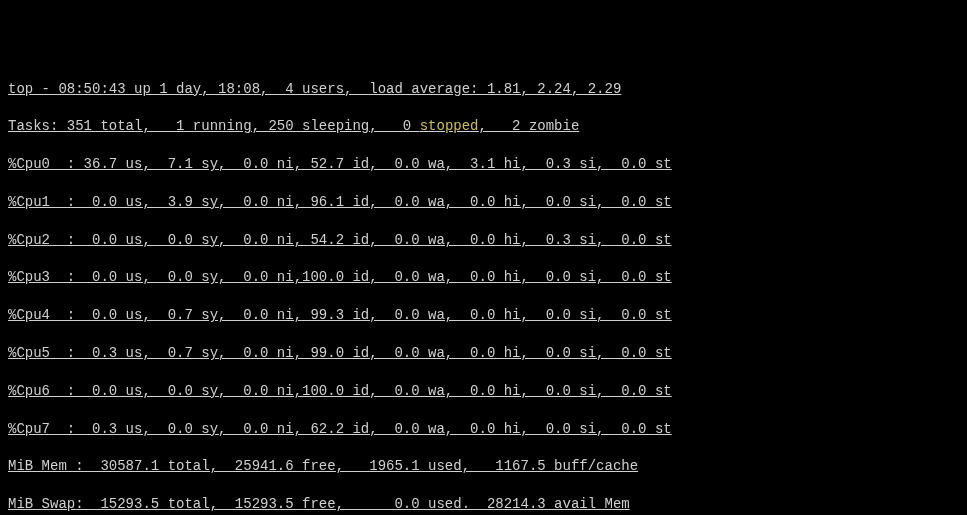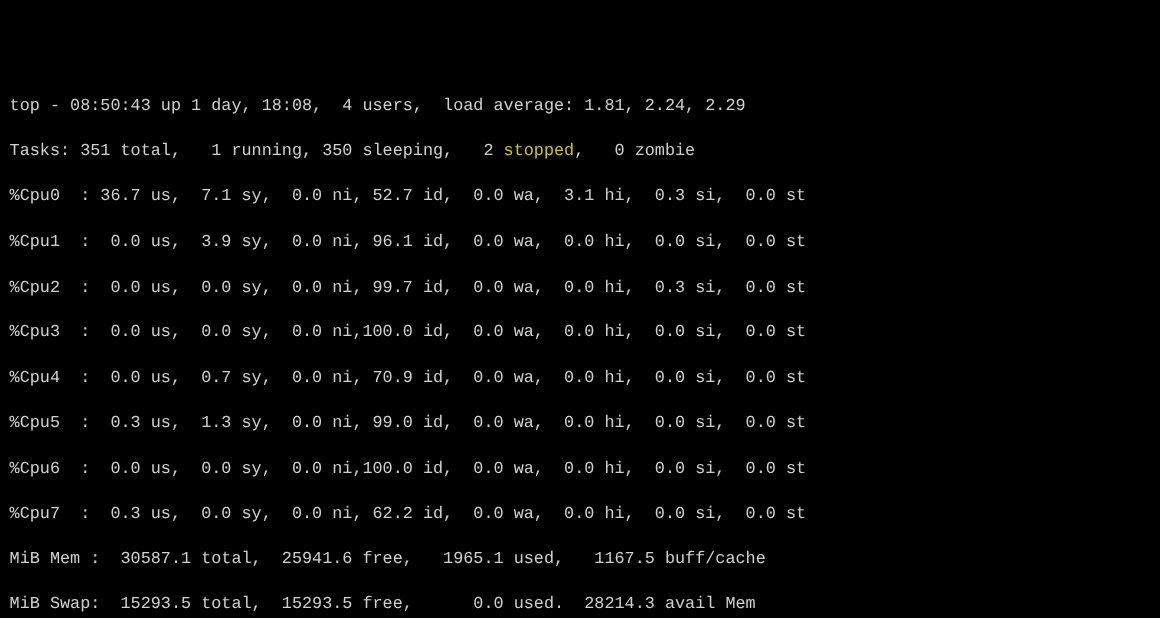--- a/index.html
+++ b/index.html
@@ -9,35 +9,35 @@
       font-family: "Consolas", "Courier New", monospace;
       font-size: 14px;
       line-height: 1.35;
       width: 967px;
       height: 515px;
       overflow: hidden;
       padding: 4px 8px;
       white-space: pre;
     }
     .highlight-yellow { color: #d0c040; }
-    .summary-line, .proc-row { display: block; }
+    .summary-line, .proc-row { display: block; text-decoration: underline; }
   </style>
 </head>
 <body>
 
 
 
 <span class="summary-line">top - 08:50:43 up 1 day, 18:08,  4 users,  load average: 1.81, 2.24, 2.29</span>
-<span class="summary-line"><span>Tasks: 351 total,   1 running, 350 sleeping,   2 </span><span class="highlight-yellow">stopped</span><span>,   0 zombie</span></span>
+<span class="summary-line"><span>Tasks: 351 total,   1 running, 250 sleeping,   0 </span><span class="highlight-yellow">stopped</span><span>,   2 zombie</span></span>
 <span class="summary-line">%Cpu0  : 36.7 us,  7.1 sy,  0.0 ni, 52.7 id,  0.0 wa,  3.1 hi,  0.3 si,  0.0 st</span>
 <span class="summary-line">%Cpu1  :  0.0 us,  3.9 sy,  0.0 ni, 96.1 id,  0.0 wa,  0.0 hi,  0.0 si,  0.0 st</span>
-<span class="summary-line">%Cpu2  :  0.0 us,  0.0 sy,  0.0 ni, 99.7 id,  0.0 wa,  0.0 hi,  0.3 si,  0.0 st</span>
+<span class="summary-line">%Cpu2  :  0.0 us,  0.0 sy,  0.0 ni, 54.2 id,  0.0 wa,  0.0 hi,  0.3 si,  0.0 st</span>
 <span class="summary-line">%Cpu3  :  0.0 us,  0.0 sy,  0.0 ni,100.0 id,  0.0 wa,  0.0 hi,  0.0 si,  0.0 st</span>
-<span class="summary-line">%Cpu4  :  0.0 us,  0.7 sy,  0.0 ni, 70.9 id,  0.0 wa,  0.0 hi,  0.0 si,  0.0 st</span>
-<span class="summary-line">%Cpu5  :  0.3 us,  1.3 sy,  0.0 ni, 99.0 id,  0.0 wa,  0.0 hi,  0.0 si,  0.0 st</span>
+<span class="summary-line">%Cpu4  :  0.0 us,  0.7 sy,  0.0 ni, 99.3 id,  0.0 wa,  0.0 hi,  0.0 si,  0.0 st</span>
+<span class="summary-line">%Cpu5  :  0.3 us,  0.7 sy,  0.0 ni, 99.0 id,  0.0 wa,  0.0 hi,  0.0 si,  0.0 st</span>
 <span class="summary-line">%Cpu6  :  0.0 us,  0.0 sy,  0.0 ni,100.0 id,  0.0 wa,  0.0 hi,  0.0 si,  0.0 st</span>
 <span class="summary-line">%Cpu7  :  0.3 us,  0.0 sy,  0.0 ni, 62.2 id,  0.0 wa,  0.0 hi,  0.0 si,  0.0 st</span>
 <span class="summary-line">MiB Mem :  30587.1 total,  25941.6 free,   1965.1 used,   1167.5 buff/cache</span>
 <span class="summary-line">MiB Swap:  15293.5 total,  15293.5 free,      0.0 used.  28214.3 avail Mem</span>
 
 
 
 
 
 

